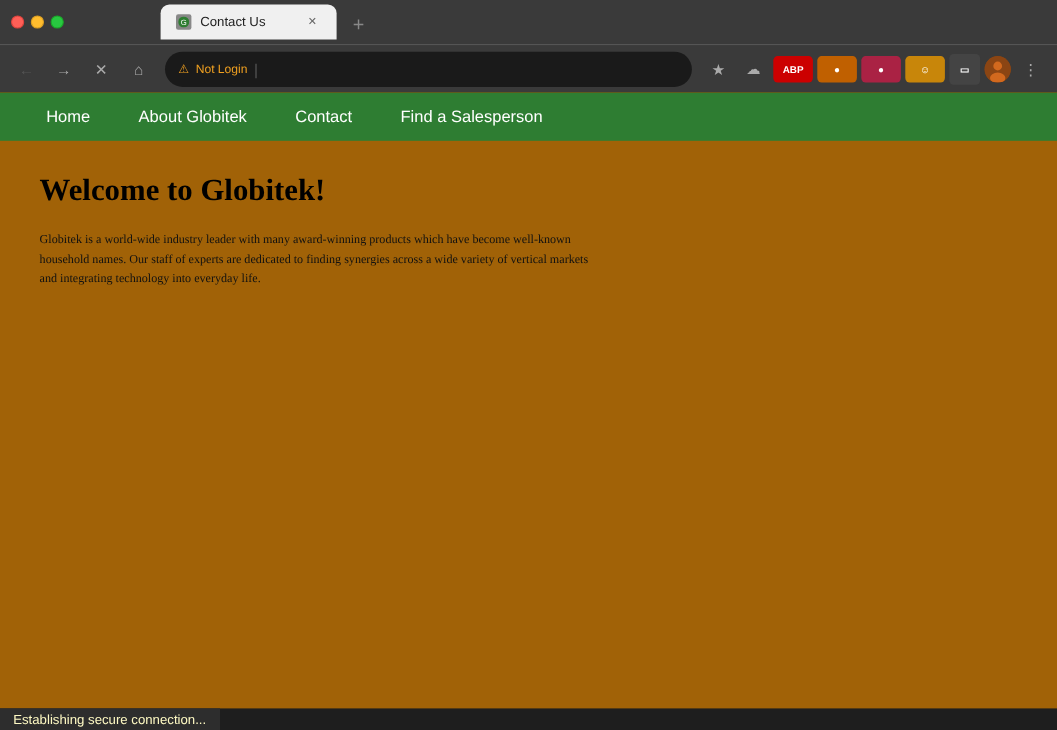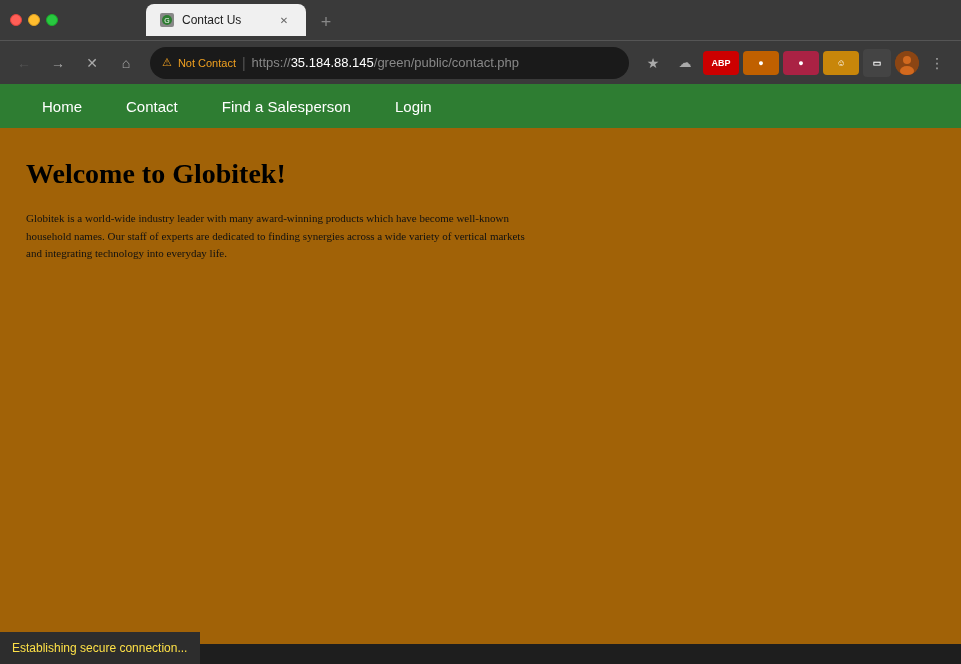--- a/index.html
+++ b/index.html
@@ -169,21 +169,21 @@
       color: white;
       text-decoration: none;
       padding: 10px 22px;
       font-size: 15px;
       display: inline-block;
       cursor: pointer;
     }
 
     
     .site-content {
-      padding: 30px 26px;
+      padding: 30px 36px;
       font-family: Georgia, 'Times New Roman', serif;
     }
     .site-title {
       font-size: 28px;
       font-weight: bold;
       margin-bottom: 20px;
       font-family: Georgia, serif;
     }
     .site-body {
       font-size: 11px;
@@ -191,25 +191,25 @@
       max-width: 500px;
       color: #111;
     }
 
     
     .status-bar {
       position: fixed;
       bottom: 0;
       left: 0;
       background: #2d2d2d;
-      color: #fde047;
+      color: #fef9c3;
       font-size: 12px;
       padding: 3px 12px;
       min-width: 200px;
-      height: 32px;
+      height: 20px;
       display: flex;
       align-items: center;
     }
   </style>
 </head>
 <body>
 
 <div class="browser-chrome">
 
   <div class="title-bar">
@@ -242,25 +242,22 @@
     </div>
     <div class="nav-btn">
       <span>✕</span>
     </div>
     <div class="nav-btn">
       <span>⌂</span>
     </div>
 
     <div class="address-input-wrap">
       <span class="security-icon">⚠</span>
-      <span class="not-secure-text">Not Contact</span>
+      <span class="not-secure-text">Not Login</span>
       <span class="separator">|</span>
-      <span class="url-text">
-        <span class="url-dim">https://</span><span class="url-highlight">35.184.88.145</span><span class="url-dim">/green/public/contact.php</span>
-      </span>
     </div>
 
     <div class="toolbar-icons">
       <div class="toolbar-icon">
         <span>★</span>
       </div>
 
       <div class="toolbar-icon">
         <span style="font-size:13px;">☁</span>
       </div>
@@ -290,23 +287,23 @@
         <span>⋮</span>
       </div>
     </div>
   </div>
 </div>
 
 <div class="webpage">
 
   <nav class="site-nav">
     <a>Home</a>
+    <a>About Globitek</a>
     <a>Contact</a>
     <a>Find a Salesperson</a>
-    <a>Login</a>
   </nav>
 
   <div class="site-content">
     <h1 class="site-title">Welcome to Globitek!</h1>
     <p class="site-body">Globitek is a world-wide industry leader with many award-winning products which have become well-known household names. Our staff of experts are dedicated to finding synergies across a wide variety of vertical markets and integrating technology into everyday life.</p>
   </div>
 </div>
 
 <div class="status-bar">
   <span>Establishing secure connection...</span>

